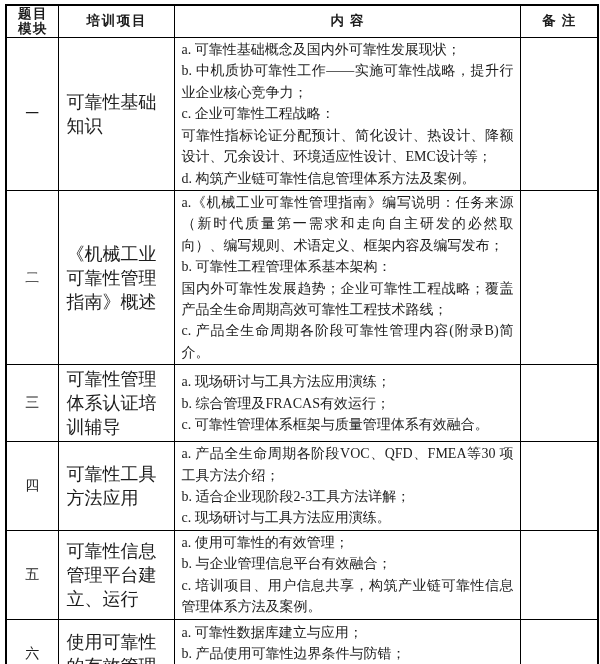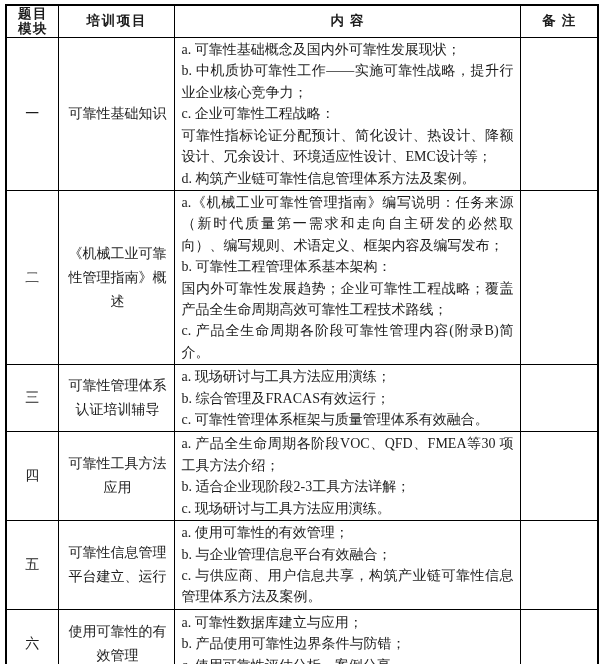--- a/index.html
+++ b/index.html
@@ -31,24 +31,24 @@
     text-align: center;
     padding: 1px 0;
   }
   .sp-wide { letter-spacing: 0.45em; margin-right: -0.45em; }
   .sp-mid  { letter-spacing: 0.12em; margin-right: -0.12em; }
   td.module-cell {
     text-align: center;
     font-size: 14px;
   }
   td.project-cell {
-    font-size: 14px;
+    font-size: 18px;
     line-height: 24px;
     padding: 2px 5px 2px 8px;
-    text-align: center;
+    text-align: left;
   }
   td.content-cell {
     font-size: 14px;
     padding: 1px 6px 1px 7px;
     margin-top: 20px;
   }
   td.content-cell .para {
     margin: 0;
     line-height: 21.4px;
     text-align: justify;
@@ -131,21 +131,21 @@
     </td>
     <td class="remark-cell"></td>
   </tr>
 
   <tr style="height:82px">
     <td class="module-cell">五</td>
     <td class="project-cell">可靠性信息管理平台建立、运行</td>
     <td class="content-cell">
       <div class="para">a. 使用可靠性的有效管理；</div>
       <div class="para">b. 与企业管理信息平台有效融合；</div>
-      <div class="para">c. 与供应商、用户信息共享，构筑产业链可靠性信息管理体系方法及案例。</div>
+      <div class="para">c. 培训项目、用户信息共享，构筑产业链可靠性信息管理体系方法及案例。</div>
     </td>
     <td class="remark-cell"></td>
   </tr>
 
   <tr style="height:70px">
     <td class="module-cell">六</td>
     <td class="project-cell">使用可靠性的有效管理</td>
     <td class="content-cell">
       <div class="para">a. 可靠性数据库建立与应用；</div>
       <div class="para">b. 产品使用可靠性边界条件与防错；</div>

